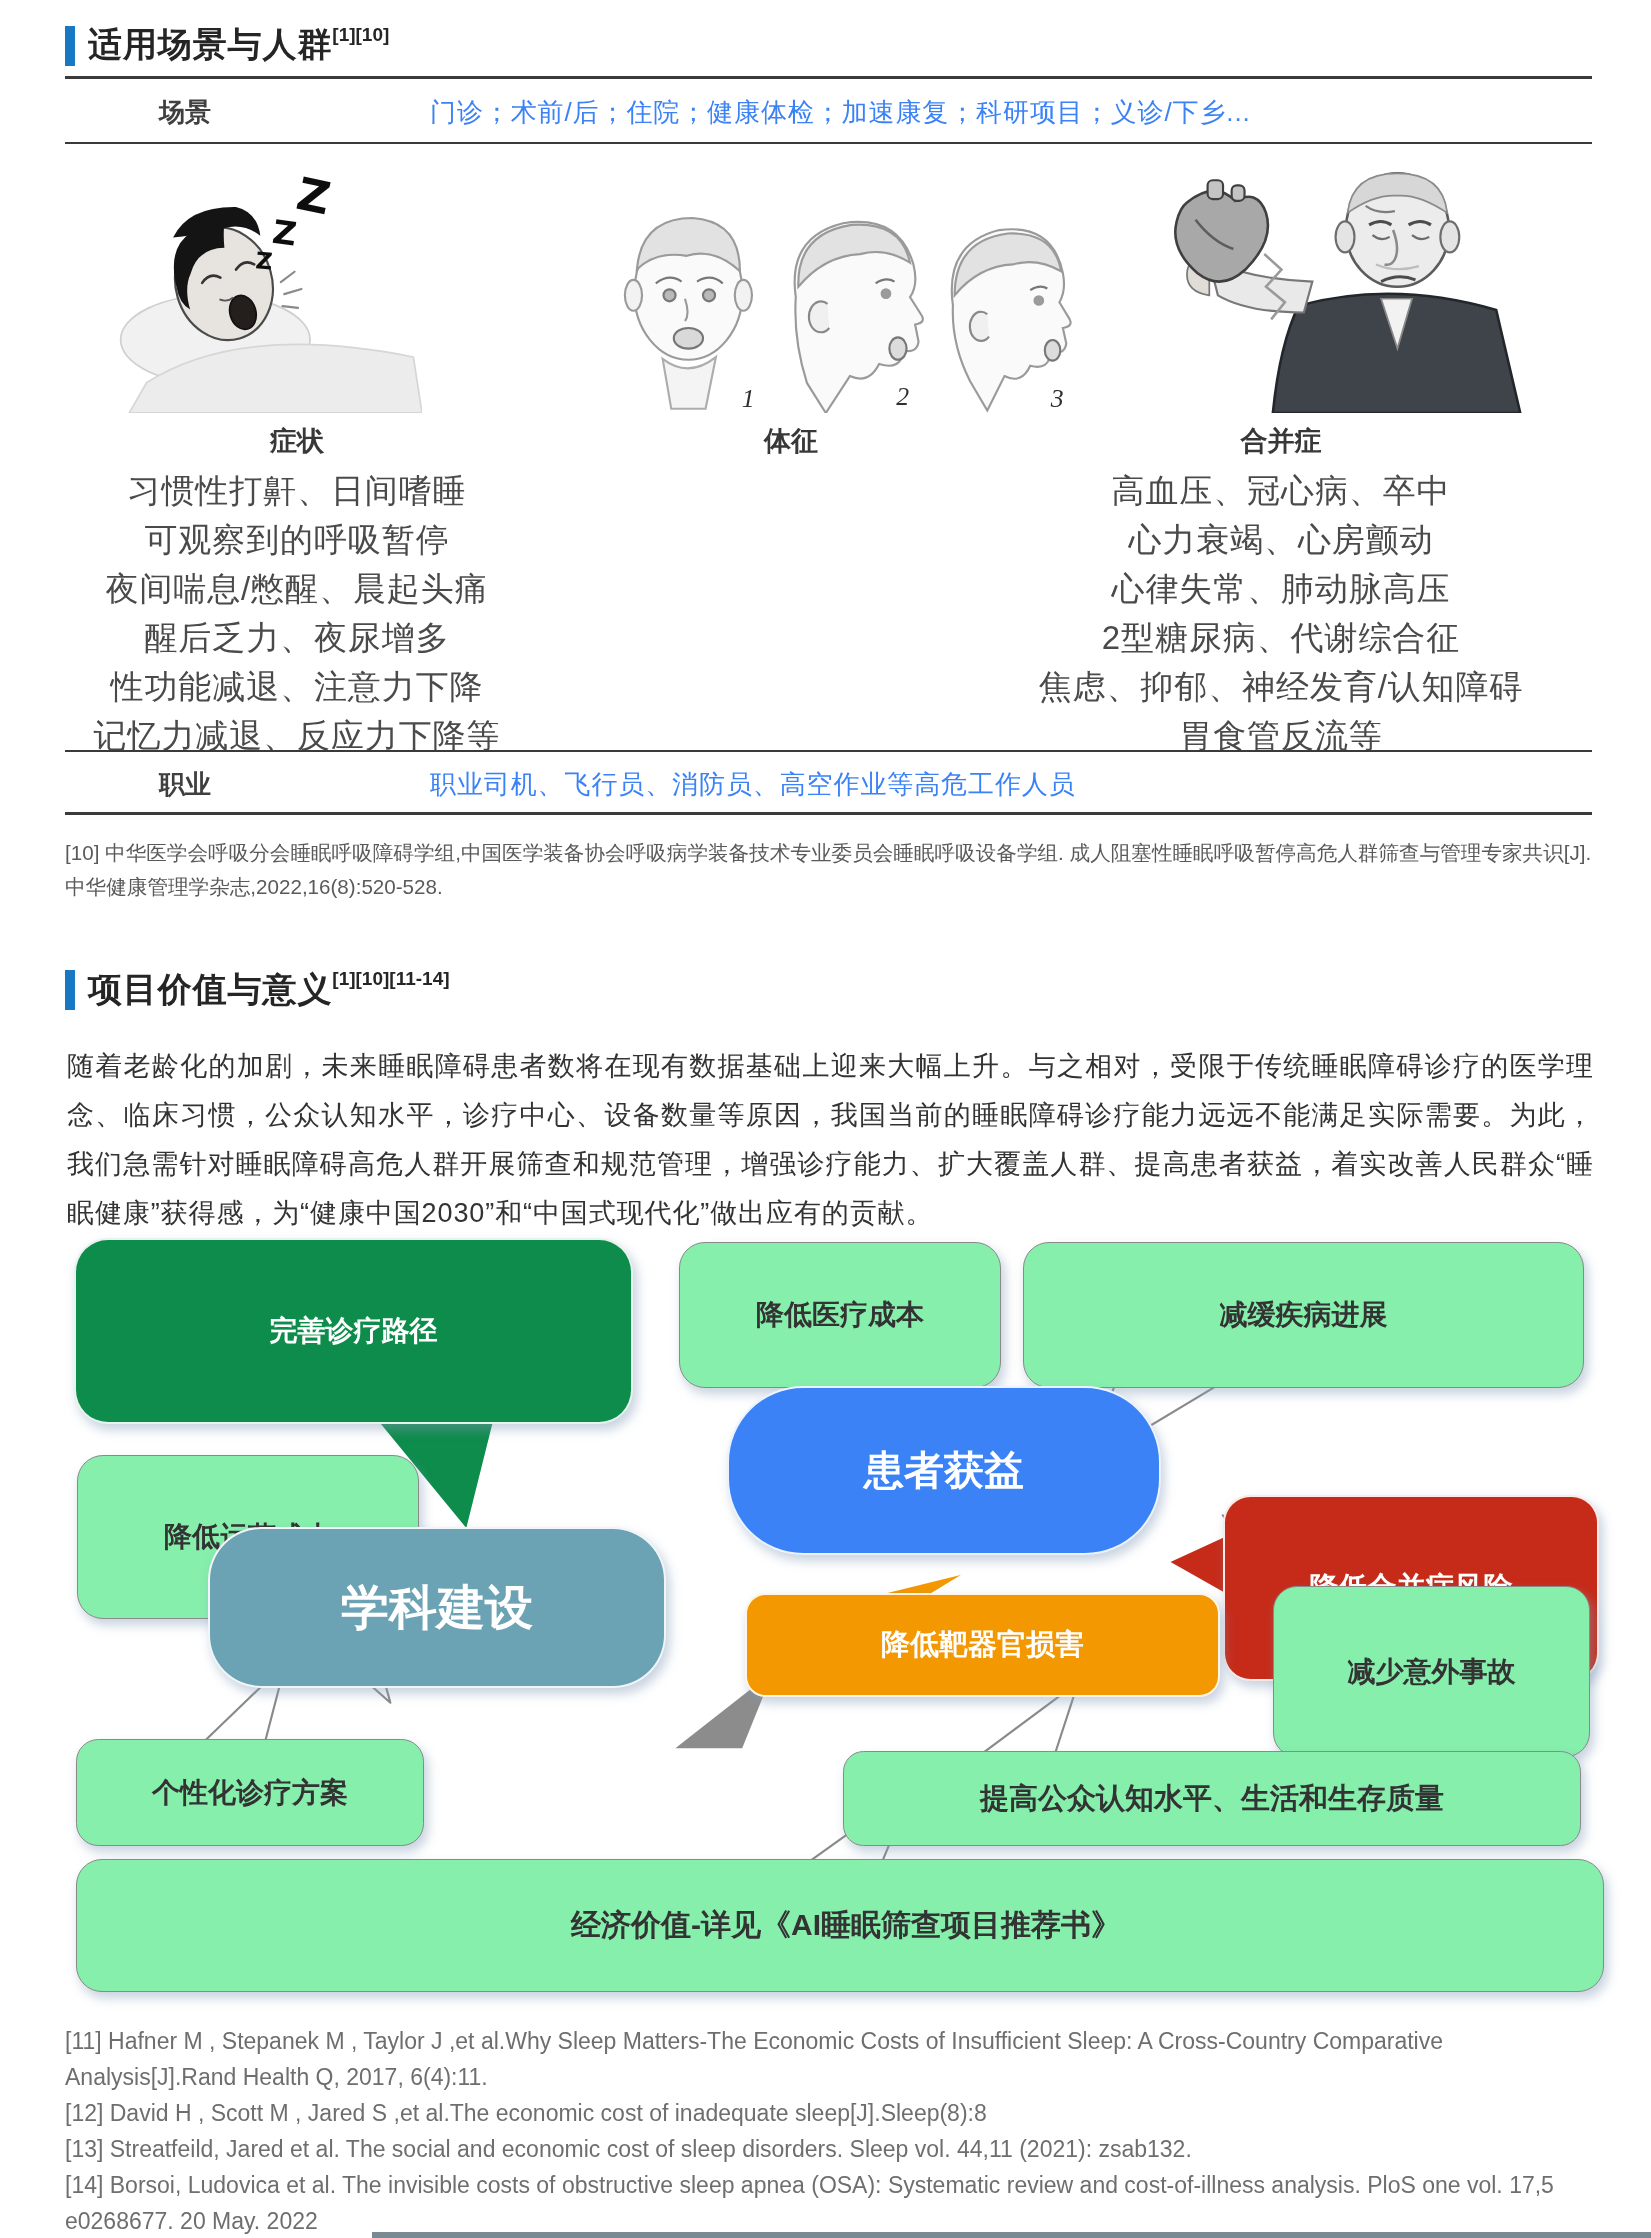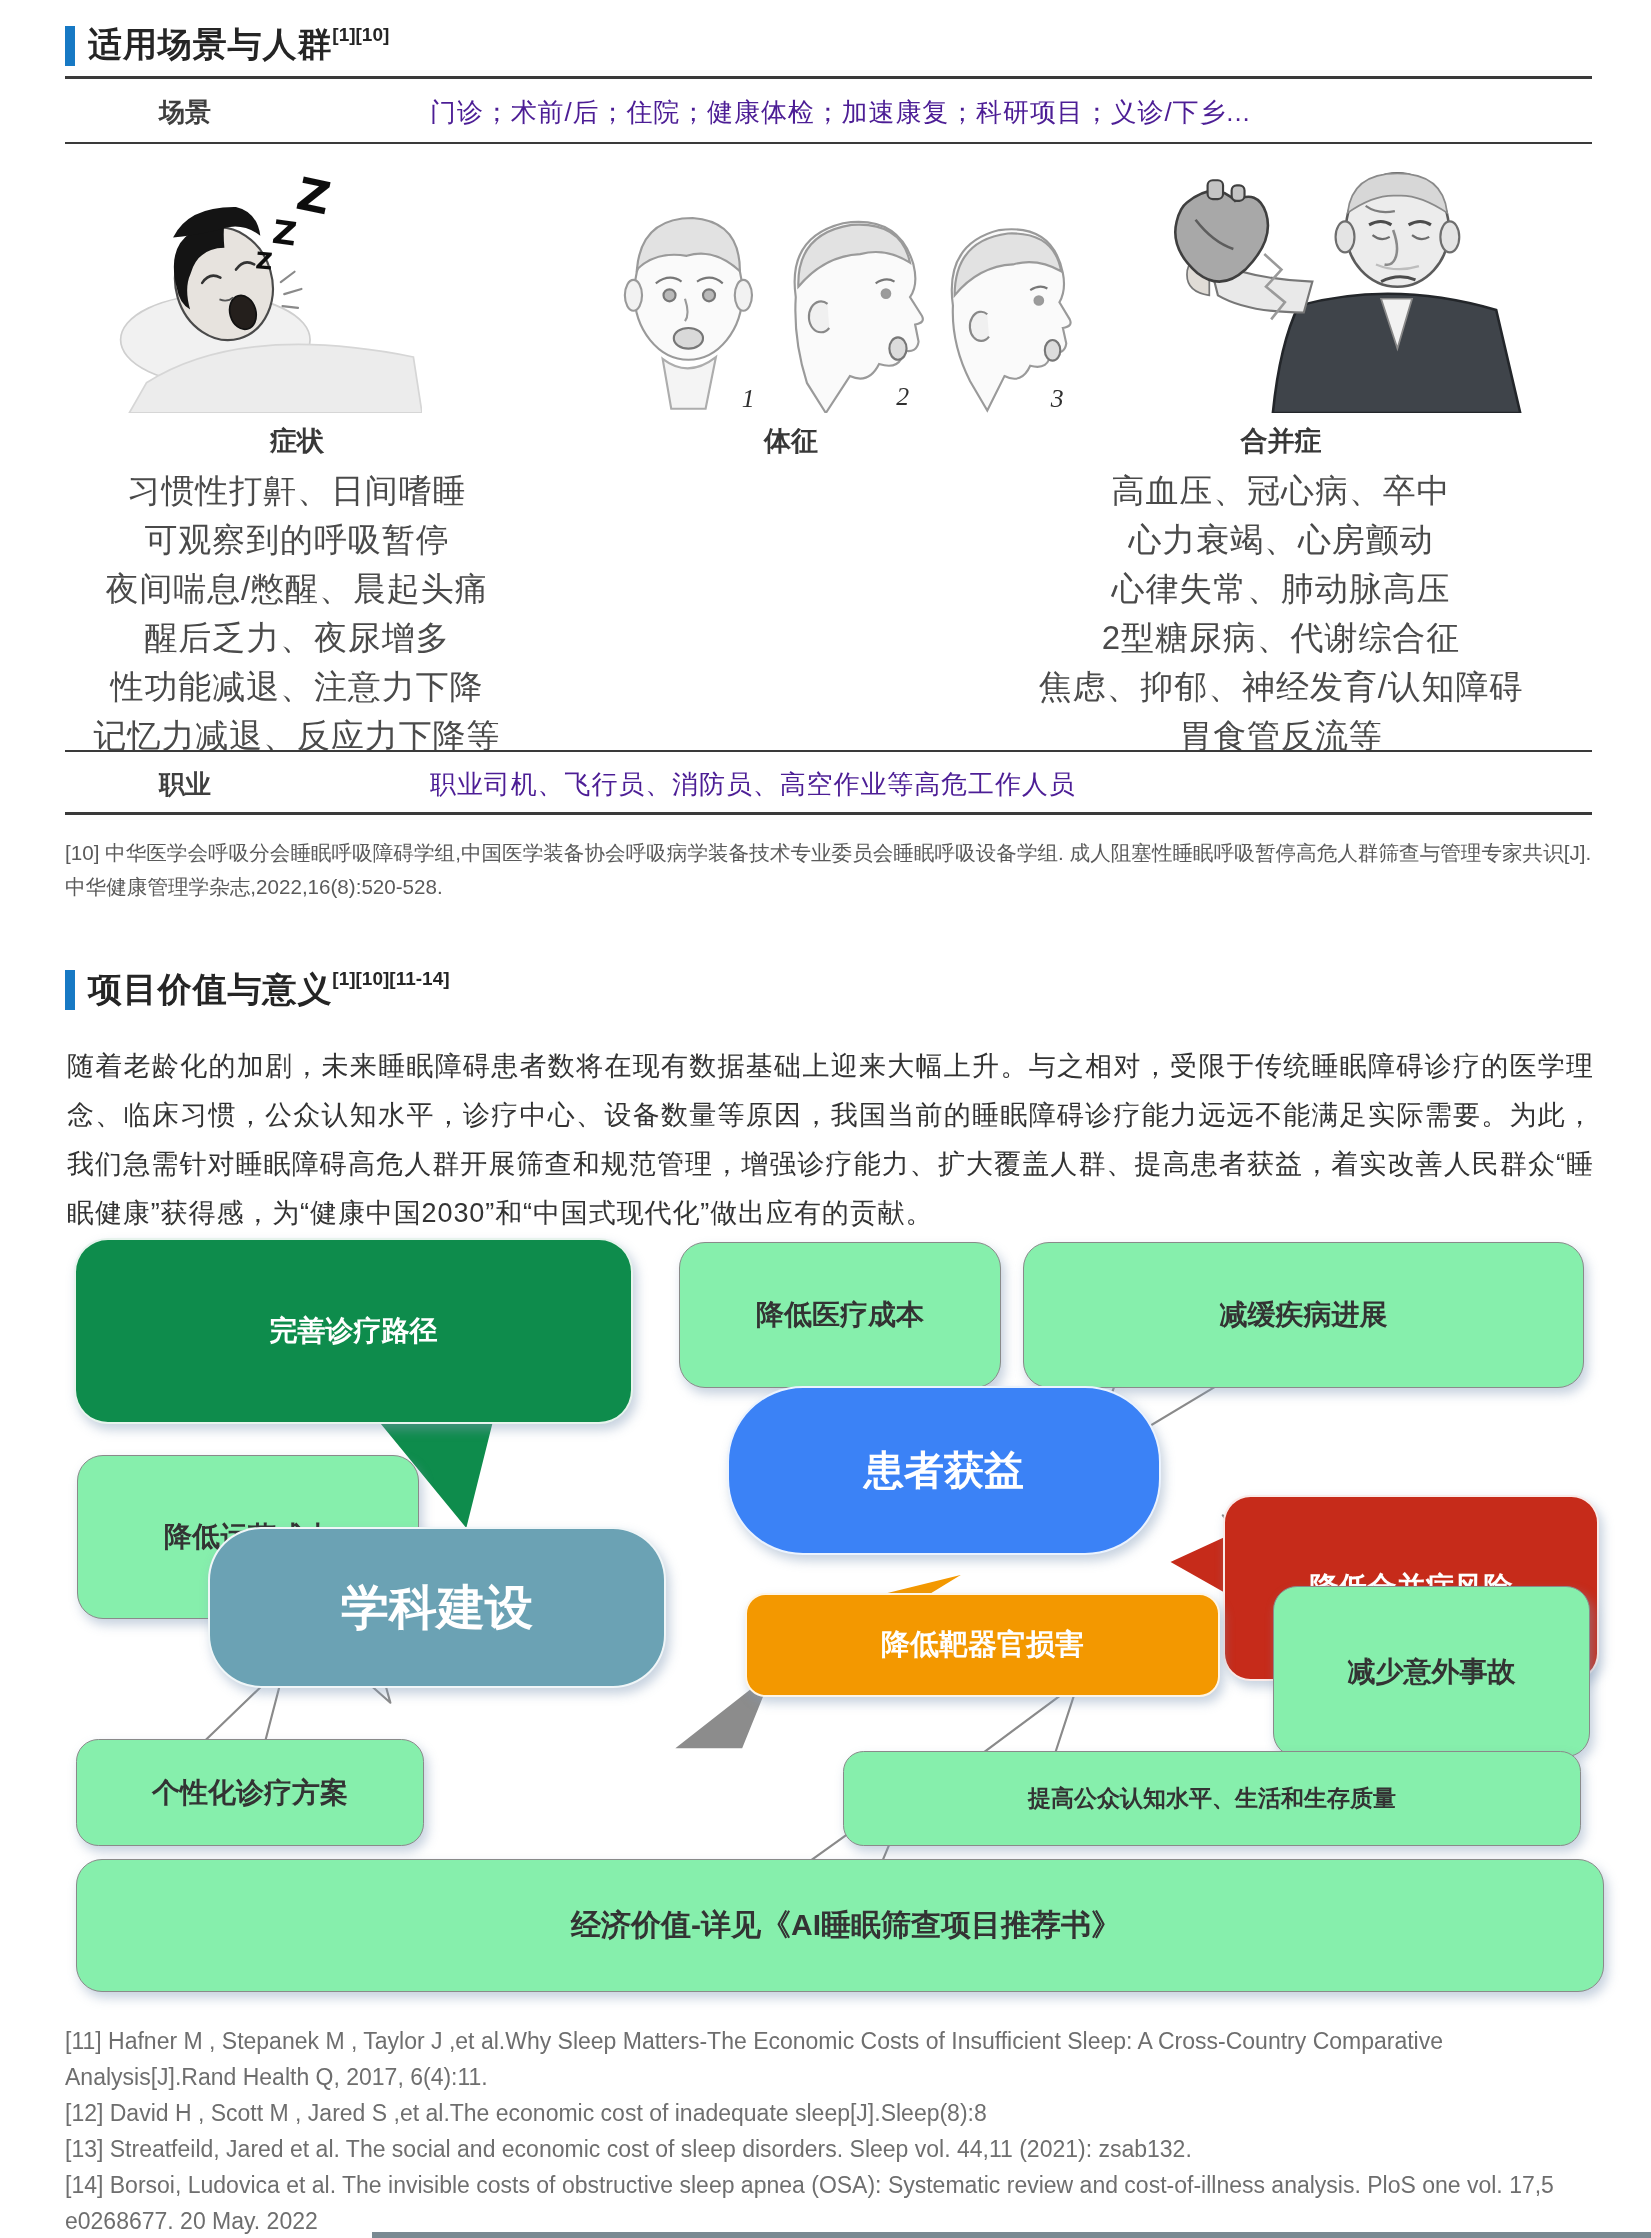--- a/index.html
+++ b/index.html
@@ -4,21 +4,21 @@
 <style>
   html,body{margin:0;padding:0;background:#ffffff;}
   body{font-family:"Liberation Sans","DejaVu Sans",sans-serif;}
   .page{position:relative;width:1651px;height:2239px;background:#fff;overflow:hidden;}
   .abs{position:absolute;}
   .h-bar{width:9.5px;height:40px;background:#1779c4;}
   .h-title{font-size:34px;font-weight:bold;color:#252525;letter-spacing:0.9px;white-space:nowrap;}
   .h-title sup{font-size:19px;font-weight:bold;position:relative;top:-3.4px;letter-spacing:0;}
   .rule{background:#3a3a3a;}
   .row-label{font-size:26px;font-weight:bold;color:#3f3f3f;}
-  .row-text{font-size:26px;color:#4c1d95;letter-spacing:0.9px;}
+  .row-text{font-size:26px;color:#3b82f6;letter-spacing:0.9px;}
   .col-title{font-size:27px;font-weight:bold;color:#383838;text-align:center;}
   .col-lines{font-size:33px;color:#4a4a4a;text-align:center;line-height:49px;letter-spacing:0.9px;}
   .ref-small{font-size:20.6px;color:#5a5a5a;line-height:34px;}
   .para{font-size:27px;color:#333;line-height:49px;text-align:justify;letter-spacing:0.9px;}
   .bubble{position:absolute;display:flex;align-items:center;justify-content:center;
           box-shadow:3.4px 6px 10.3px rgba(130,155,185,.45);z-index:2;text-align:center;}
   .bubble.white{background:#86efac;border:1.7px solid #8a8a8a;color:#333;font-weight:bold;font-size:28px;}
   .bubble.fill{border:2.6px solid rgba(255,255,255,.9);color:#fff;font-weight:bold;font-size:28px;}
   .tails{z-index:1;}
   .refs{font-size:23px;color:#6e6e6e;line-height:36px;}
@@ -185,21 +185,21 @@
 
   <div class="bubble white" style="left:77px;top:1455px;width:340px;height:162px;border-radius:26px;">降低运营成本</div>
   <div class="bubble fill" style="left:727px;top:1386px;width:430px;height:165px;border-radius:76px;background:#3b82f6;font-size:40px;">患者获益</div>
   <div class="bubble fill" style="left:1223px;top:1495px;width:372px;height:182px;border-radius:27.5px;background:#c62b1a;font-size:29px;">降低合并症风险</div>
 
   <div class="bubble fill" style="left:208px;top:1527px;width:454px;height:157px;border-radius:53px;background:#6ba2b4;font-size:48px;">学科建设</div>
   <div class="bubble fill" style="left:745px;top:1593px;width:471px;height:100px;border-radius:20.6px;background:#f39800;font-size:29px;">降低靶器官损害</div>
   <div class="bubble white" style="left:1273px;top:1586px;width:315px;height:169px;border-radius:24px;">减少意外事故</div>
 
   <div class="bubble white" style="left:76px;top:1739px;width:346px;height:105px;border-radius:22.4px;">个性化诊疗方案</div>
-  <div class="bubble white" style="left:843px;top:1751px;width:736px;height:93px;border-radius:20.6px;font-size:23px;">提高公众认知水平、生活和生存质量</div>
+  <div class="bubble white" style="left:843px;top:1751px;width:736px;height:93px;border-radius:20.6px;font-size:29px;">提高公众认知水平、生活和生存质量</div>
 
   <div class="bubble white" style="left:76px;top:1859px;width:1514px;height:131px;border-radius:26px;font-size:30px;padding-left:12px;">经济价值-详见《AI睡眠筛查项目推荐书》</div>
 
   <div class="abs refs" style="left:65px;top:2023px;width:1548px;">
     <div>[11] Hafner M , Stepanek M , Taylor J ,et al.Why Sleep Matters-The Economic Costs of Insufficient Sleep: A Cross-Country Comparative Analysis[J].Rand Health Q, 2017, 6(4):11.</div>
     <div>[12] David H , Scott M , Jared S ,et al.The economic cost of inadequate sleep[J].Sleep(8):8</div>
     <div>[13] Streatfeild, Jared et al. The social and economic cost of sleep disorders. Sleep vol. 44,11 (2021): zsab132.</div>
     <div>[14] Borsoi, Ludovica et al. The invisible costs of obstructive sleep apnea (OSA): Systematic review and cost-of-illness analysis. PloS one vol. 17,5 e0268677. 20 May. 2022</div>
   </div>
 

